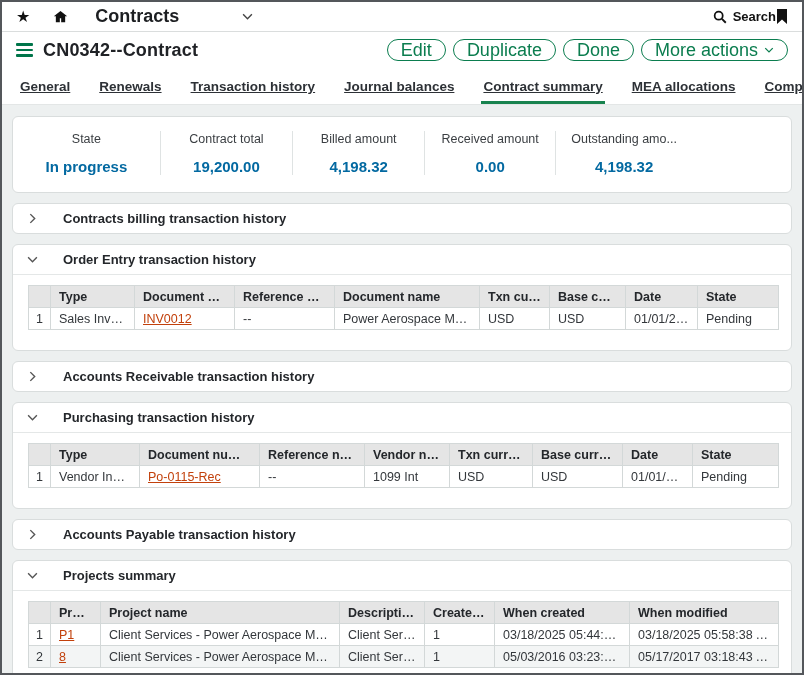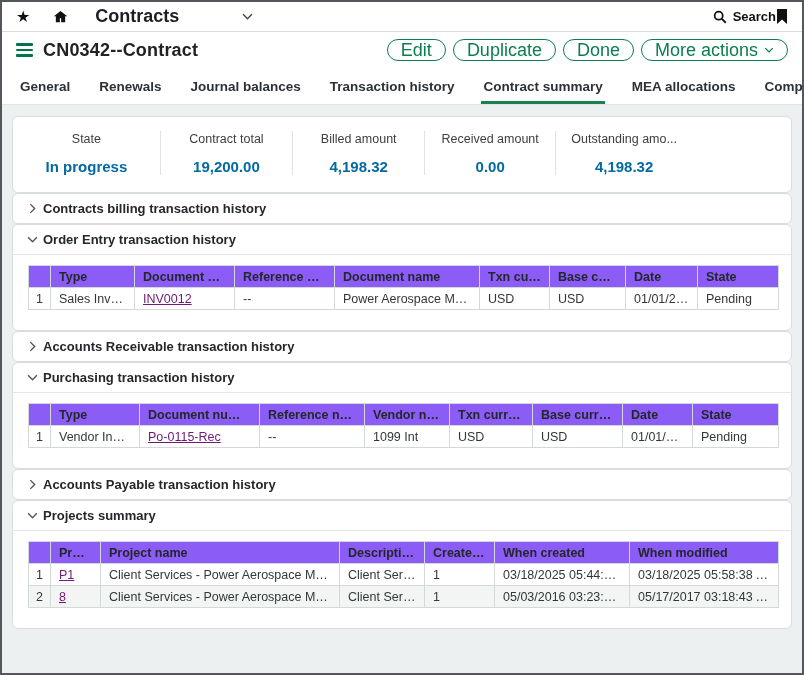--- a/index.html
+++ b/index.html
@@ -35,57 +35,57 @@
     height:22px; padding:0 13px; border:1.4px solid #0b7d4f; border-radius:12px;
     background:#fff; color:#0b7d4f; font-size:18px; font-family:inherit; cursor:pointer; white-space:nowrap;
   }
   
   .tabs {
     display:flex; align-items:flex-end; column-gap:25px;
     padding:0 16px; height:37px; background:#fff; border-bottom:1px solid #e3e6e6;
   }
   .tab {
     font-size:13.5px; font-weight:700; color:#2d3136; cursor:pointer;
-    padding:8px 2px 7px; border-bottom:3px solid transparent; white-space:nowrap;
+    padding:8px 2px 7px; border-bottom:3px solid transparent; white-space:nowrap;text-decoration:underline;
   }
   .tab.active { border-bottom-color:#18834f; }
   
   .content { background:#edf0f0; height:568px; padding:11px 10px; overflow:hidden; }
   .card {
     background:#fff; border:1px solid #d9dddd; border-radius:6px;
-    margin-bottom:0;
+    margin-bottom:10px;
   }
   
   .stats-card { display:flex; padding:14px 0 17px; }
   .stat { text-align:center; padding-top:1px; }
   .stat .lbl { font-size:12.5px; color:#3a3e42; margin-bottom:12px; }
   .stat .val { font-size:15px; font-weight:700; color:#0369a1; }
   .stat.divided { border-right:1px solid #dfe3e3; }
   .stat-1 { width:19%; } .stat-2 { width:17%; } .stat-3 { width:17%; }
   .stat-4 { width:16.8%; } .stat-5 { width:17.5%; }
   
   .section-head {
-    display:flex; align-items:center; gap:5px;
+    display:flex; align-items:center; gap:25px;
     padding:7px 14px; min-height:28px; cursor:pointer;text-align:right;
   }
   .section-head .sec-title { font-size:13px; font-weight:700; color:#24272b; }
   .card.expanded .section-head { border-bottom:1px solid #e4e7e7; }
   .chev { display:inline-flex; width:11px; justify-content:center; }
   .section-body { padding:10px 15px 20px; }
   
   table.grid { border-collapse:collapse; width:100%; table-layout:fixed; }
   table.grid th, table.grid td {
     border:1px solid #d3d8d8; font-size:12.5px; padding:3.5px 8px;
     text-align:left; overflow:hidden; white-space:nowrap; text-overflow:ellipsis;
   }
-  table.grid th { font-weight:700; color:#24272b; background:#8b5cf6; }
+  table.grid th { font-weight:700; color:#24272b; background:#e5e5e5; }
   table.grid td { color:#33373b; }
   table.grid td.rownum { text-align:center; padding:3.5px 3px; color:#33373b; }
   table.grid tbody tr:nth-child(even) td { background:#f3f5f5; }
-  table.grid a { color:#701a75; text-decoration:underline; }
+  table.grid a { color:#c2410c; text-decoration:underline; }
   svg { display:block; }
 </style>
 </head>
 <body>
 
 <div class="topbar">
   <span class="ico star-ico">★</span>
   <span class="ico home-ico">
     <svg width="17" height="16" viewBox="0 0 24 24">
         <path d="M12 3 2 11h3v9h6v-6h2v6h6v-9h3z" fill="#111"></path>
@@ -135,22 +135,22 @@
             <path d="M1 1.5 6 6.5 11 1.5" fill="none" stroke="#0b7d4f" stroke-width="1.7"></path>
           </svg>
       </span>
     </button>
   </div>
 </div>
 
 <div class="tabs">
   <div class="tab">General</div>
   <div class="tab">Renewals</div>
+  <div class="tab">Transaction history</div>
   <div class="tab">Journal balances</div>
-  <div class="tab">Transaction history</div>
   <div class="tab active">Contract summary</div>
   <div class="tab">MEA allocations</div>
   <div class="tab">Compliance</div>
 </div>
 
 <div class="content">
 
   <div class="card stats-card">
     <div class="stat stat-1 divided">
       <div class="lbl">State</div>

